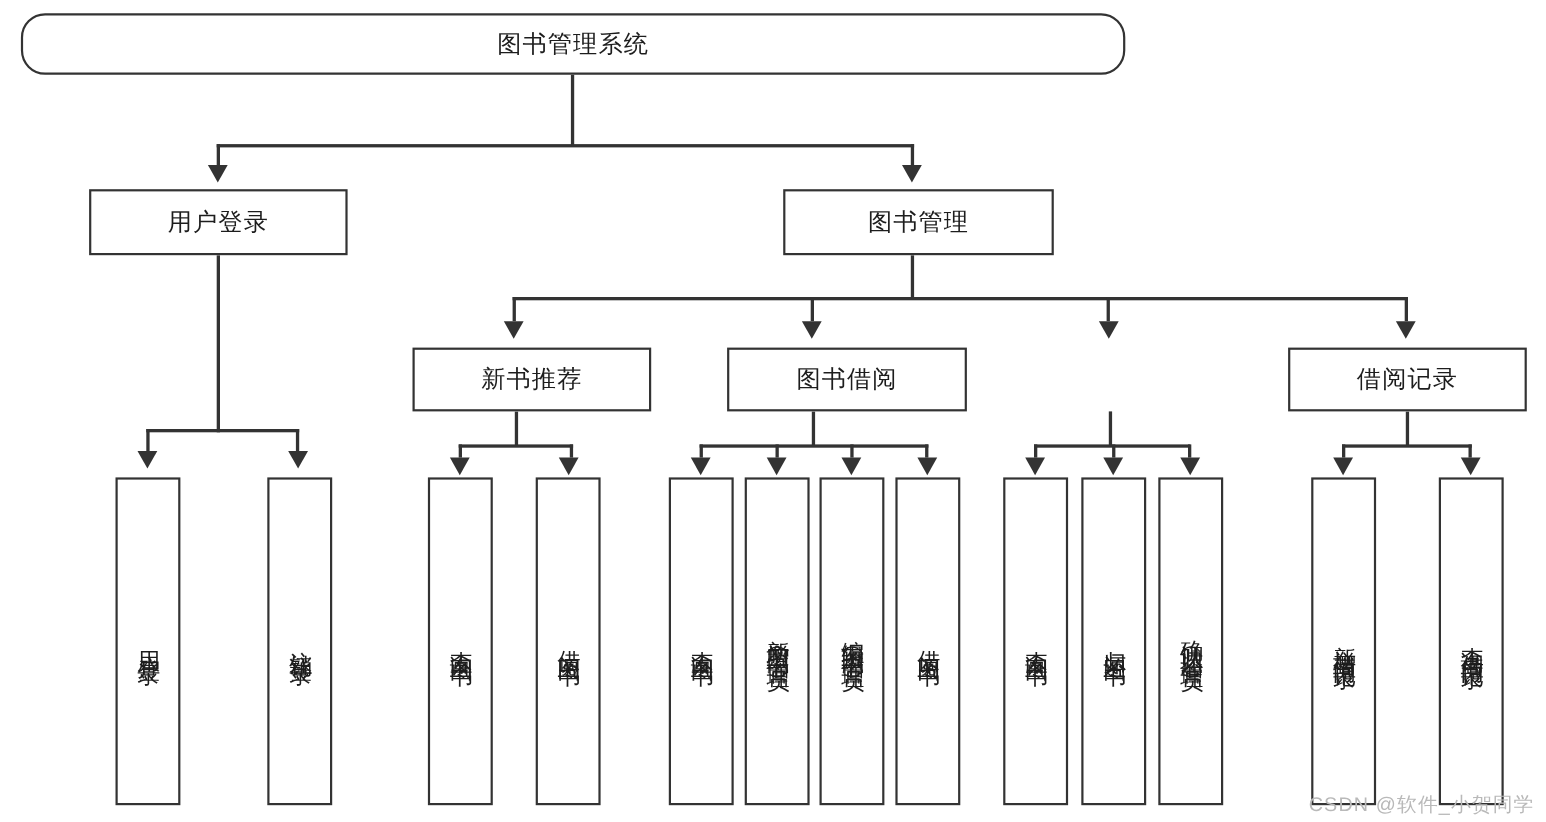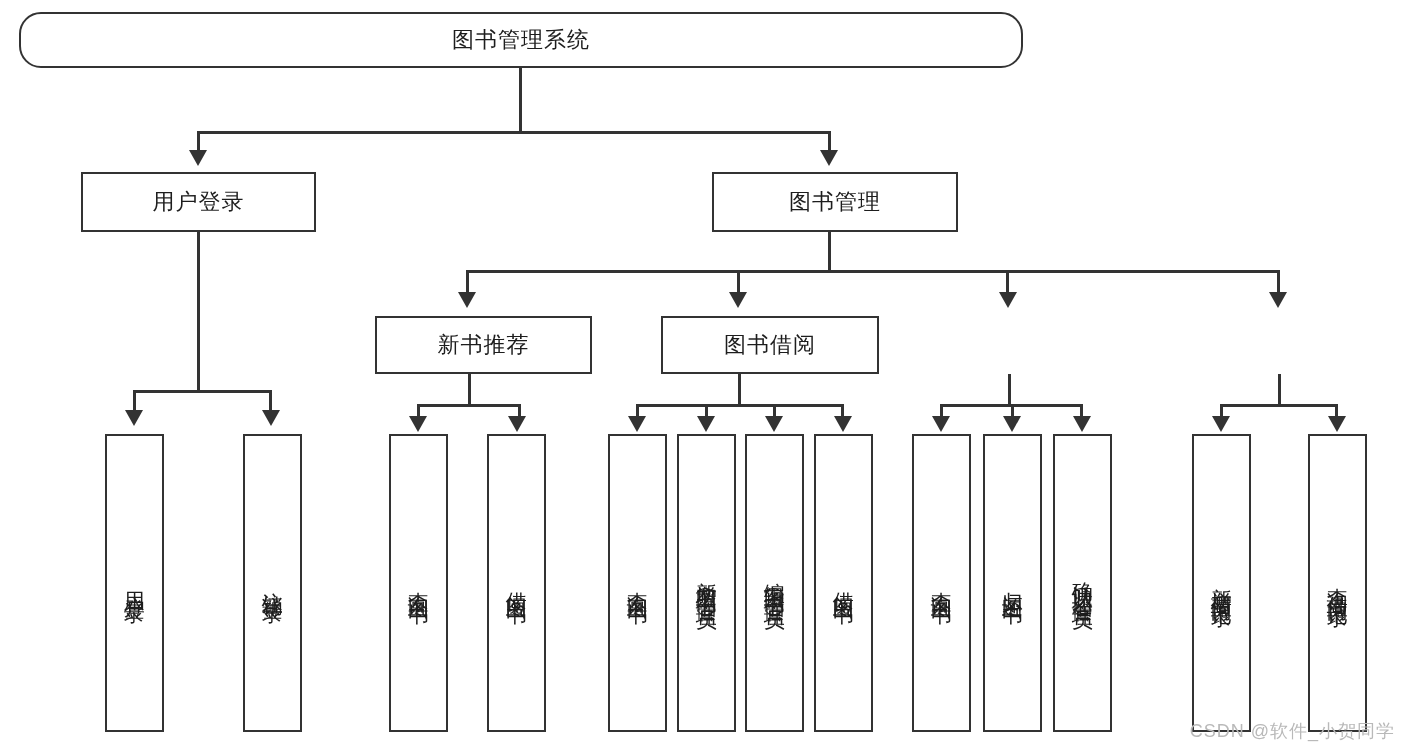--- a/index.html
+++ b/index.html
@@ -112,20 +112,23 @@
   <div class="arrow" style="left:729px;top:292px;"></div>
   <div class="arrow" style="left:999px;top:292px;"></div>
   <div class="arrow" style="left:1269px;top:292px;"></div>
 
   <div class="node" id="node-l3-0" style="left: 375px; top: 316px; width: 217px; height: 58px;">
     <span class="lbl">新书推荐</span>
   </div>
   <div class="node" id="node-l3-1" style="left: 631px; top: 316px; width: 218px; height: 58px; margin-left: 30px;">
     <span class="lbl">图书借阅</span>
   </div>
+  <div class="node" id="node-l3-3" style="left: 1171px; top: 316px; width: 217px; height: 58px;">
+    <span class="lbl">借阅记录</span>
+  </div>
 
   <div class="conn v" style="left:468px;top:374px;width:3px;height:32px;"></div>
   <div class="conn h" style="left:417px;top:404px;width:104px;height:3px;"></div>
   <div class="conn v" style="left:417px;top:404px;width:3px;height:12px;"></div>
   <div class="conn v" style="left:518px;top:404px;width:3px;height:12px;"></div>
   <div class="arrow" style="left:409px;top:416px;"></div>
   <div class="arrow" style="left:508px;top:416px;"></div>
 
   <div class="conn v" style="left:738px;top:374px;width:3px;height:32px;"></div>
   <div class="conn h" style="left:636px;top:404px;width:208px;height:3px;"></div>

